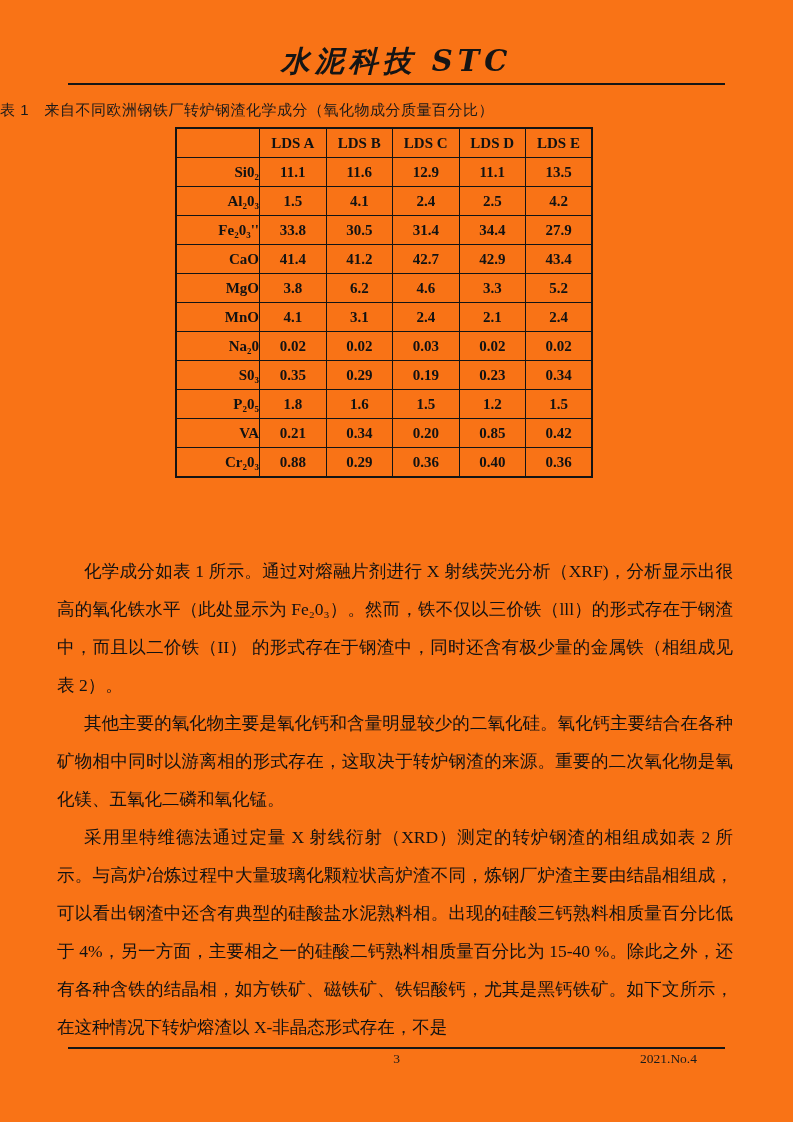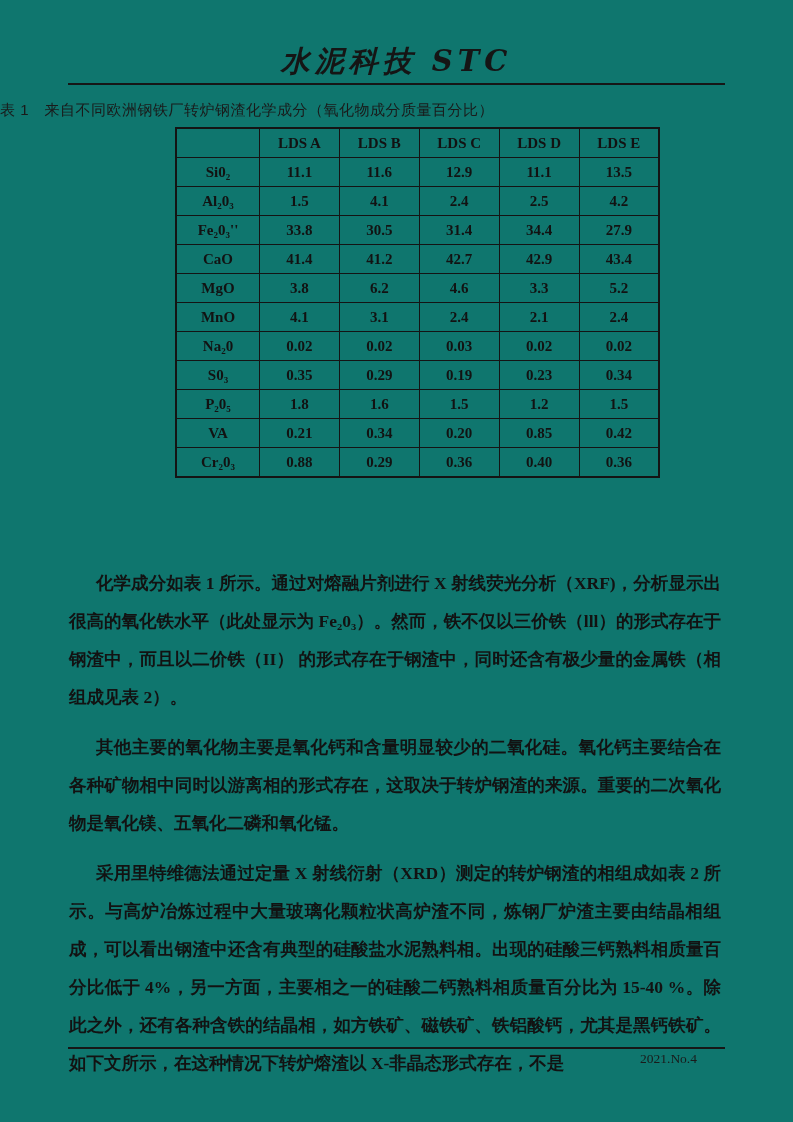--- a/index.html
+++ b/index.html
@@ -4,21 +4,21 @@
 <style>
   html, body {
     margin: 0;
     padding: 0;
     background: #ffffff;
   }
   .page {
     position: relative;
     width: 793px;
     height: 1122px;
-    background: #0f766e;
+    background: #f97316;
     overflow: hidden;
     font-family: "Liberation Serif", "DejaVu Serif", serif;
     color: #111111;
   }
   .journal-title {
     position: absolute;
     top: 42px;
     left: 0;
     width: 100%;
     text-align: center;
@@ -46,52 +46,51 @@
     text-align: left;
     font-family: "Liberation Sans", "DejaVu Sans", sans-serif;
     font-size: 15px;
     letter-spacing: 0.5px;
     color: #1a1a1a;
   }
   table.comp-table {
     position: absolute;
     top: 127px;
     left: 175px;
-    width: 485px;
+    width: 418px;
     border-collapse: collapse;
     table-layout: fixed;
     border: 2.2px solid #141414;
     font-family: "Liberation Serif", "DejaVu Serif", serif;
     font-weight: bold;
     font-size: 15px;
     color: #121212;
   }
   table.comp-table th, table.comp-table td {
     border: 1.6px solid #141414;
     height: 28px;
     padding: 0;
     text-align: center;
     vertical-align: middle;
   }
-  table.comp-table th:first-child { width: 82px; }
+  table.comp-table th:first-child { width: 82px; text-align: right; }
   .body-text {
     position: absolute;
     top: 552px;
     left: 57px;
     width: 676px;
     font-size: 17.5px;
     line-height: 38px;
     text-align: justify;
     color: #121212;
   }
   .body-text p {
-    margin: 12px;
+    margin: 0;
     padding: 0;
     text-indent: 27px;
-    font-weight: bold;
   }
   .footer {
     position: absolute;
     top: 1051px;
     left: 68px;
     width: 657px;
     height: 22px;
     font-size: 13.5px;
     color: #1a1a1a;
   }

